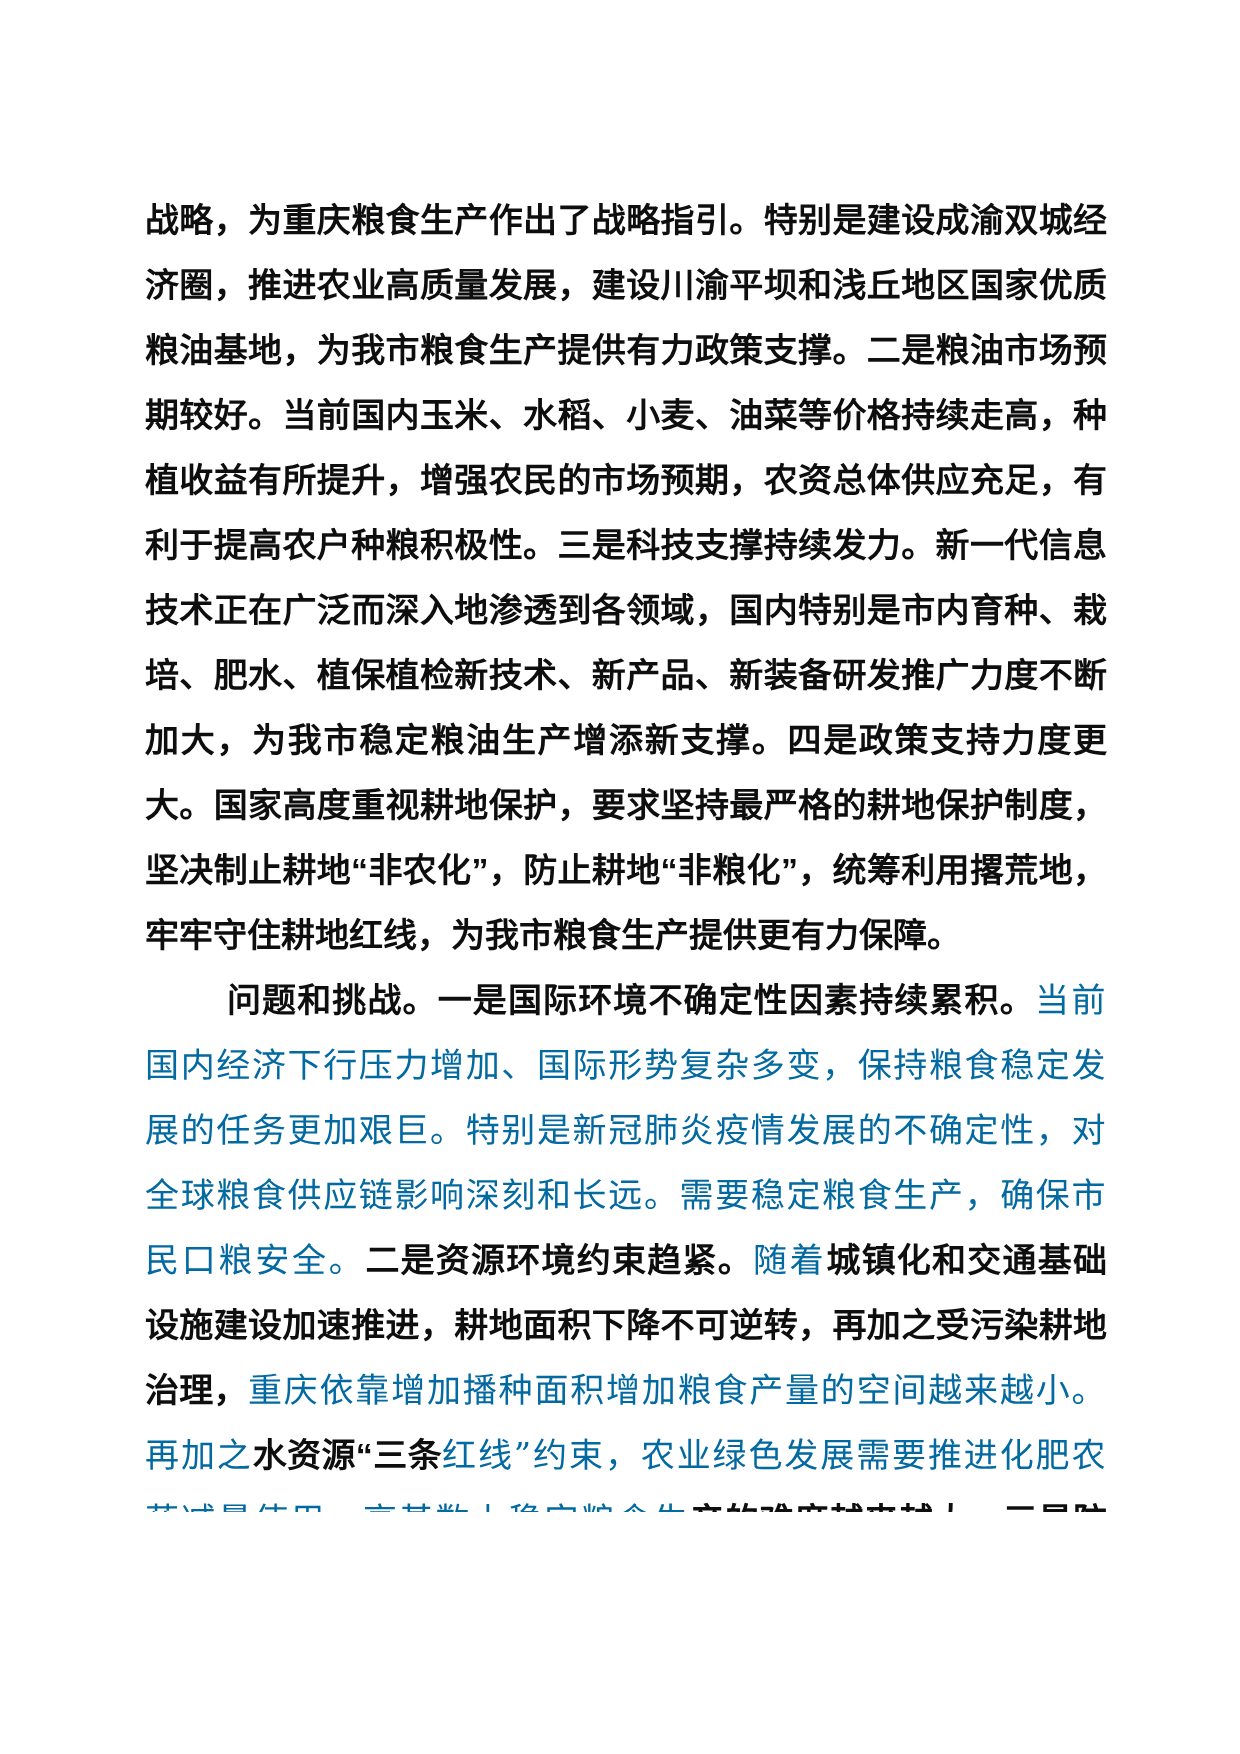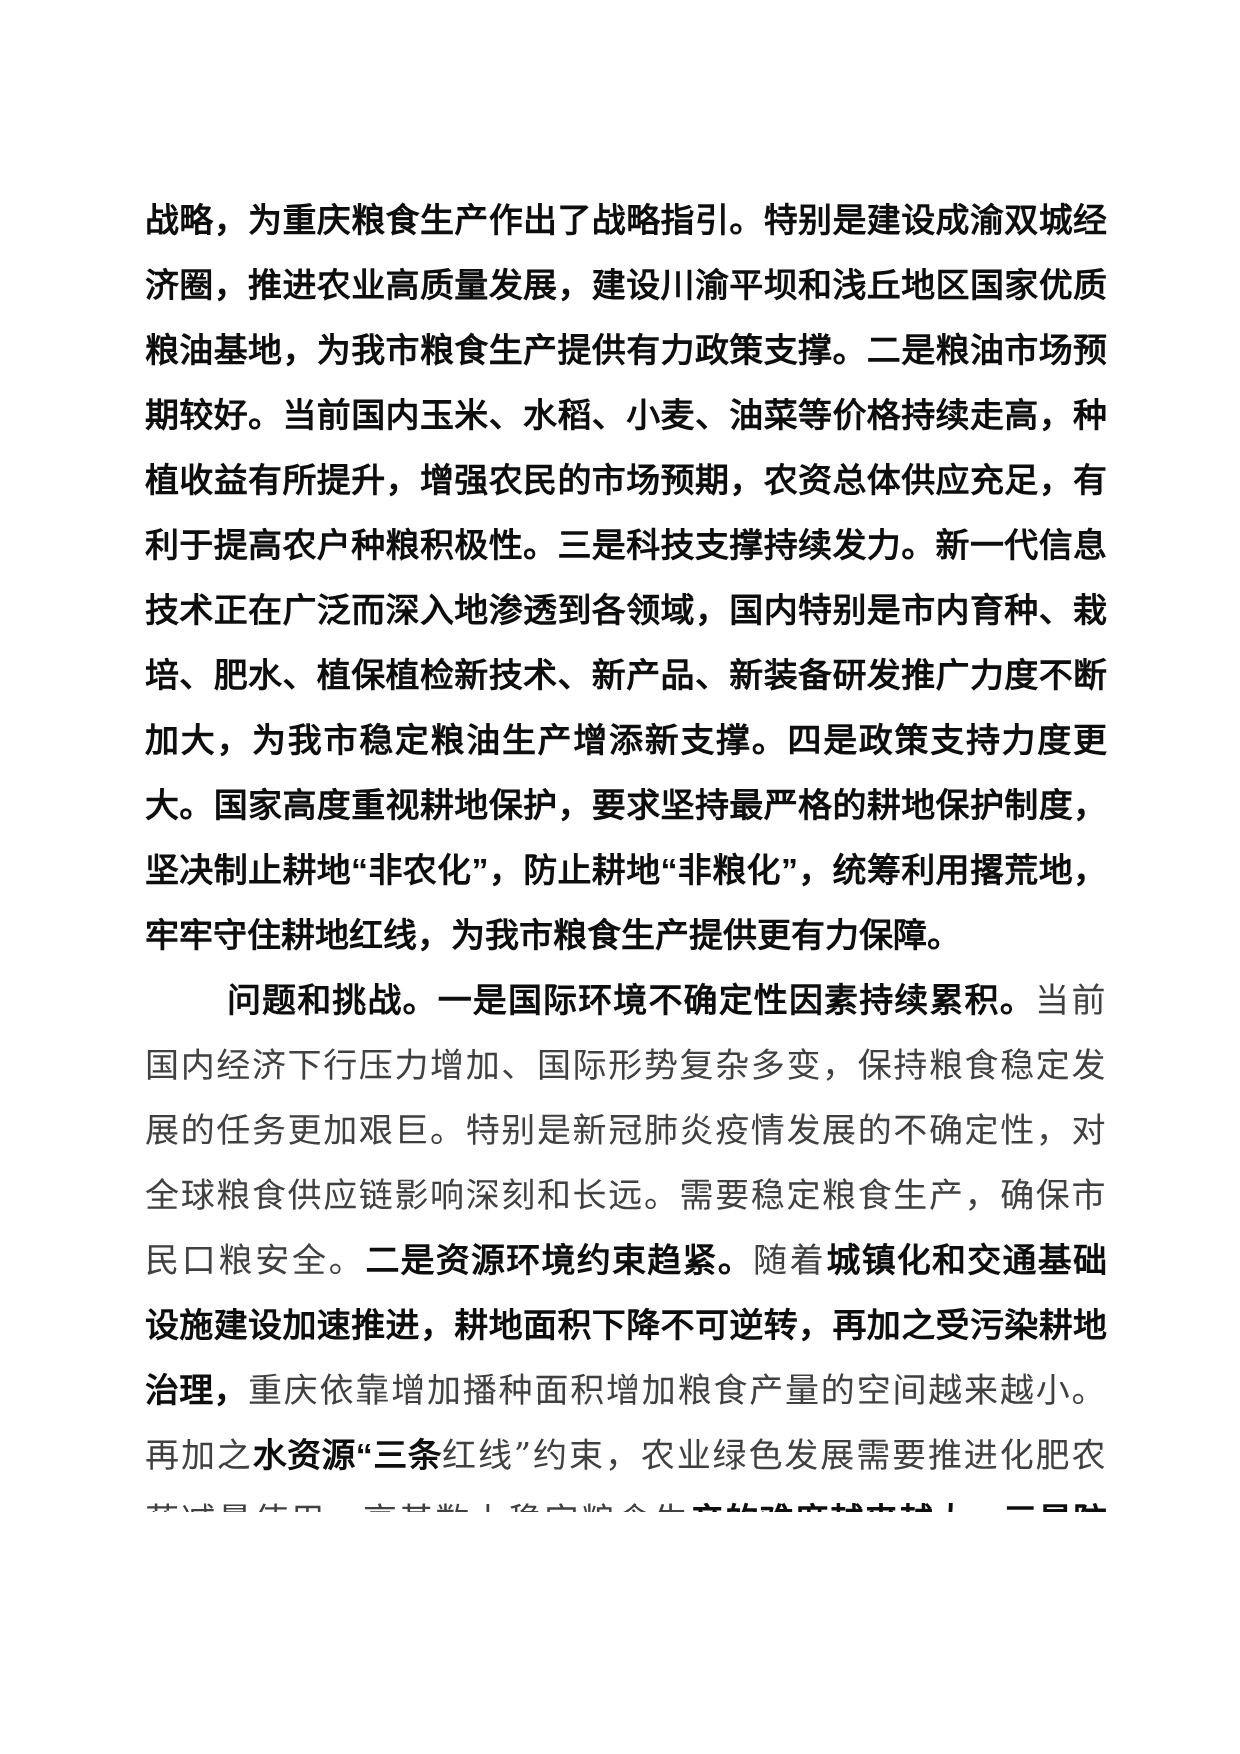--- a/index.html
+++ b/index.html
@@ -36,21 +36,21 @@
   .hei {
     font-family: "Liberation Sans", "DejaVu Sans", sans-serif;
     font-weight: 700;
     color: #0e0e0e;
   }
   
   .fang {
     font-family: "DejaVu Serif", "Liberation Serif", serif;
     font-weight: 400;
     letter-spacing: 1.5px;
-    color: #404040;
+    color: #0369a1;
   }
   .page-number {
     position: absolute;
     top: 1582px;
     left: 0;
     width: 100%;
     text-align: center;
     font-family: "DejaVu Serif", "Liberation Serif", serif;
     font-size: 31px;
     line-height: 40px;

